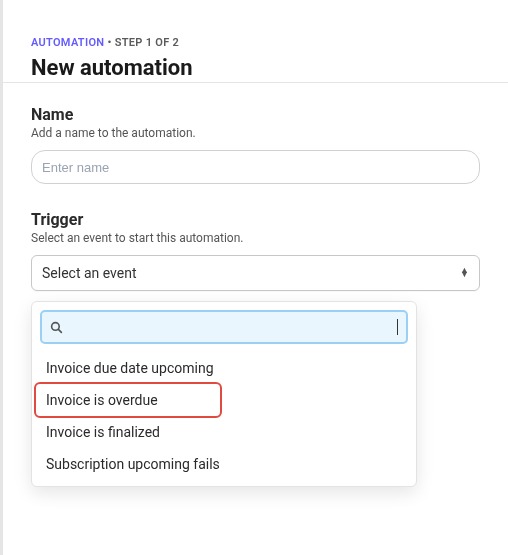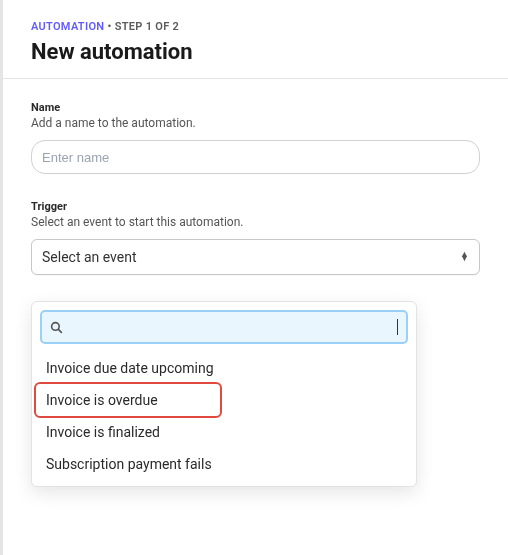--- a/index.html
+++ b/index.html
@@ -11,51 +11,51 @@
     font-family: -apple-system, BlinkMacSystemFont, "Segoe UI", Roboto, Helvetica, Arial, sans-serif;
     background: #ffffff;
     color: #1a1a1a;
     width: 508px;
     height: 555px;
     overflow: hidden;
   }
   .page {
     border-left: 3px solid #e5e5e5;
     height: 100%;
-    padding-top: 20px;
+    padding-top: 36px;
   }
   .inner {
     padding: 0 28px;
   }
   .breadcrumb {
     font-size: 11px;
     font-weight: 600;
     letter-spacing: 0.3px;
     color: #5a5a5a;
     margin-bottom: 6px;
   }
   .breadcrumb .automation {
     color: #635bff;
   }
   .title {
     font-size: 22px;
     font-weight: 700;
     color: #1a1a1a;
-    margin-bottom: 14px;
+    margin-bottom: 2px;
   }
   .divider {
     height: 1px;
     background: #e5e5e5;
     margin: 0 0 22px 0;
   }
   .section {
     margin-bottom: 26px;
   }
   .label {
-    font-size: 11px;
+    font-size: 16px;
     font-weight: 700;
     color: #2a2a2a;
     margin-bottom: 2px;
   }
   .sublabel {
     font-size: 12px;
     color: #555;
     margin-bottom: 10px;
   }
   .text-input {
@@ -88,21 +88,21 @@
     text-align: right;
   }
   .sort-icon {
     color: #555;
     display: flex;
     flex-direction: column;
     line-height: 0.4;
     font-size: 9px;
   }
   .dropdown {
-    margin-top: 26px;
+    margin-top: 10px;
     border: 1px solid #e3e3e3;
     border-radius: 6px;
     box-shadow: 0 6px 18px rgba(0,0,0,0.1);
     background: #fff;
     padding: 8px 8px 6px 8px;
     width: 386px;
   }
   .search-wrap {
     border: 2px solid #9ad0f5;
     background: #e9f6fe;
@@ -195,18 +195,18 @@
               <line x1="21" y1="21" x2="15.5" y2="15.5"></line>
             </svg>
           </span>
           <input type="text" class="search-input" value="" style="">
           <span class="caret"></span>
         </div>
         <div id="options-container">
             <div class="option">Invoice due date upcoming</div>
             <div class="option option-highlight">Invoice is overdue</div>
             <div class="option">Invoice is finalized</div>
-            <div class="option">Subscription payment fails</div>
+            <div class="option">Subscription upcoming fails</div>
           </div>
       </div>
     </div>
   </div>
 </div>
 
 </body></html>

